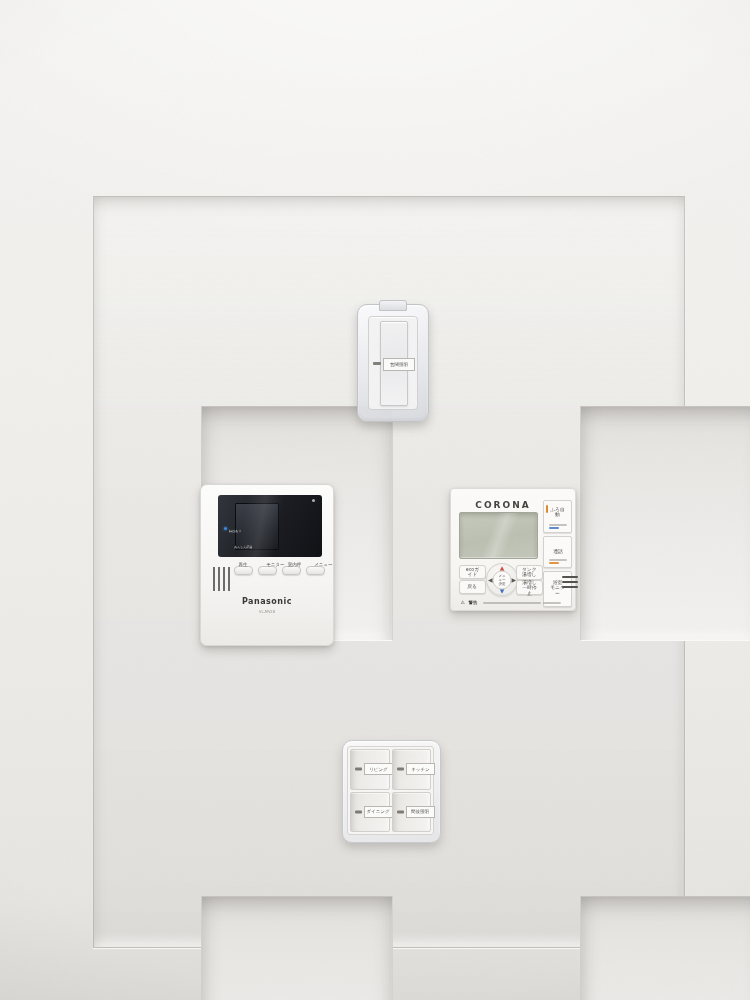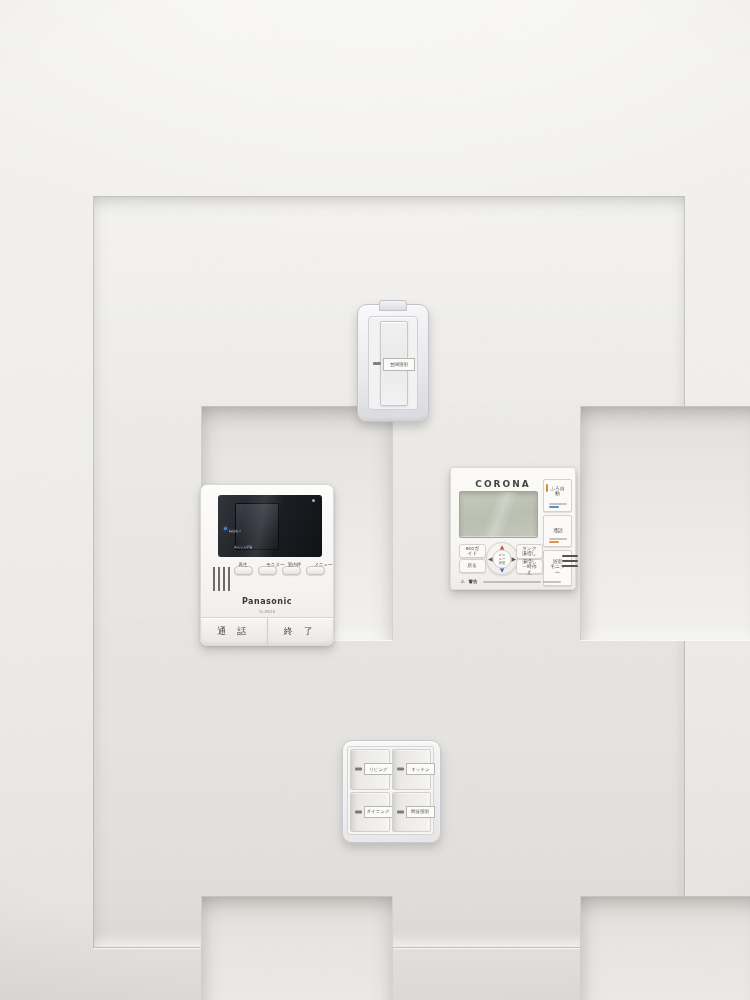--- a/index.html
+++ b/index.html
@@ -80,21 +80,21 @@
   .pana .logo{position:absolute;left:0;right:0;top:112px;text-align:center;font-weight:bold;font-size:8px;letter-spacing:.5px;color:#39383633;color:#3a3936;}
   .pana .model{position:absolute;left:0;right:0;top:122px;text-align:center;font-size:8px;transform:scale(.45);color:#97948f;}
   .pana .bigbar{position:absolute;left:0;bottom:0;width:100%;height:27px;border-radius:0 0 7px 7px;
     background:linear-gradient(180deg,#f8f7f5,#eae8e5);border-top:1px solid #d6d4d0;display:flex;}
   .pana .bigbtn{flex:1;display:flex;align-items:center;justify-content:center;
     font-size:9px;letter-spacing:4px;color:#4c4a47;box-shadow:inset 0 1px 1px #fff,inset 0 -2px 3px rgba(0,0,0,.06);}
   .pana .bigbtn:first-child{border-right:1px solid #d2d0cc;border-radius:0 0 0 7px;}
   .pana .bigbtn:last-child{border-radius:0 0 7px 0;}
 
   
-  .corona{position:absolute;left:450px;top:467px;width:124px;height:121px;border-radius:4px;
+  .corona{position:absolute;left:450px;top:488px;width:124px;height:121px;border-radius:4px;
     background:linear-gradient(180deg,#fcfbf9 0%,#f7f6f3 70%,#efede9 100%);border:1px solid #dedcd8;}
   .corona .logo{position:absolute;left:14px;top:11px;width:76px;text-align:center;
     font-weight:bold;font-size:9px;letter-spacing:2px;color:#45443f;}
   .corona .lcd{position:absolute;left:8px;top:23px;width:77px;height:45px;border-radius:2px;
     background:linear-gradient(170deg,#c6cabc 0%,#bcc0b2 55%,#c4c8ba 100%);
     border:1px solid #a4a79b;box-shadow:inset 0 2px 4px rgba(60,60,50,.25),inset 0 -1px 1px rgba(255,255,255,.5);overflow:hidden;}
   .corona .lcd:after{content:"";position:absolute;inset:0;background:linear-gradient(110deg,transparent 40%,rgba(255,255,255,.25) 52%,transparent 64%);}
   .corona .sidecol{position:absolute;left:92px;top:11px;width:29px;}
   .corona .sbtn{position:relative;margin-bottom:3px;background:#fcfbf9;border:1px solid #d4d2ce;border-radius:2px;
     box-shadow:0 1px 1px rgba(0,0,0,.10);padding:2px 1px 2px 1px;text-align:center;}
@@ -191,24 +191,20 @@
         <div class="oval"></div>
       </div>
       <div class="sbtn">
         <span class="lbl"><span class="tiny">メニュー</span></span>
         <div class="oval"></div>
       </div>
     </div>
     <div class="grille"></div>
     <div class="logo">Panasonic</div>
     <div class="model">VL-MV28</div>
-    <div class="bigbar">
-      <div class="bigbtn">通 話</div>
-      <div class="bigbtn">終 了</div>
-    </div>
   </div>
 
   <div class="corona devshadow">
     <div class="logo">CORONA</div>
     <div class="lcd"></div>
 
     <div class="sidecol">
       <div class="sbtn">
         <div class="bar-o"></div>
         <span class="tiny2">ふろ自動</span>

